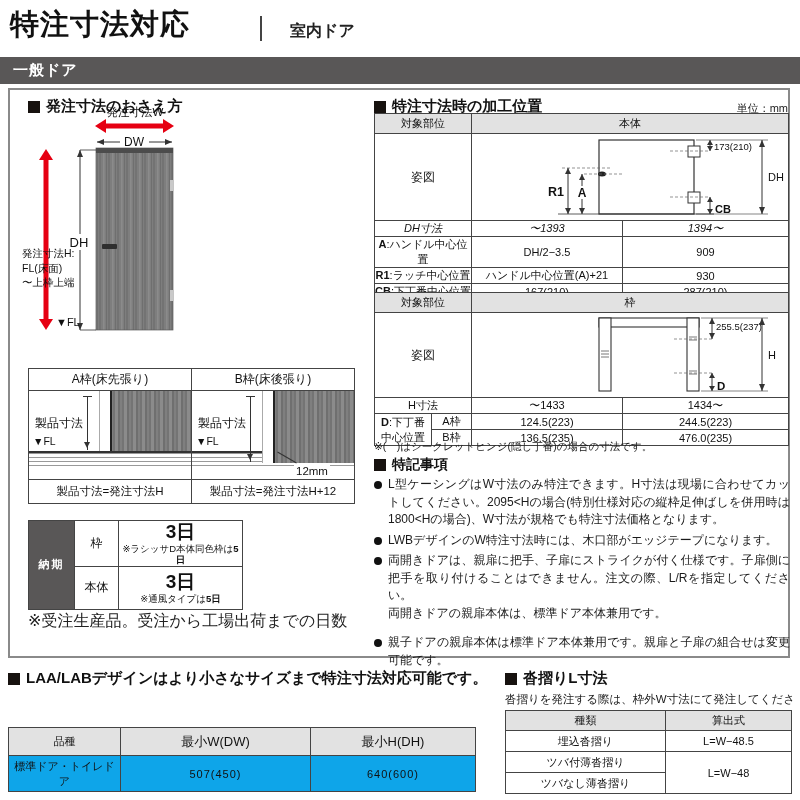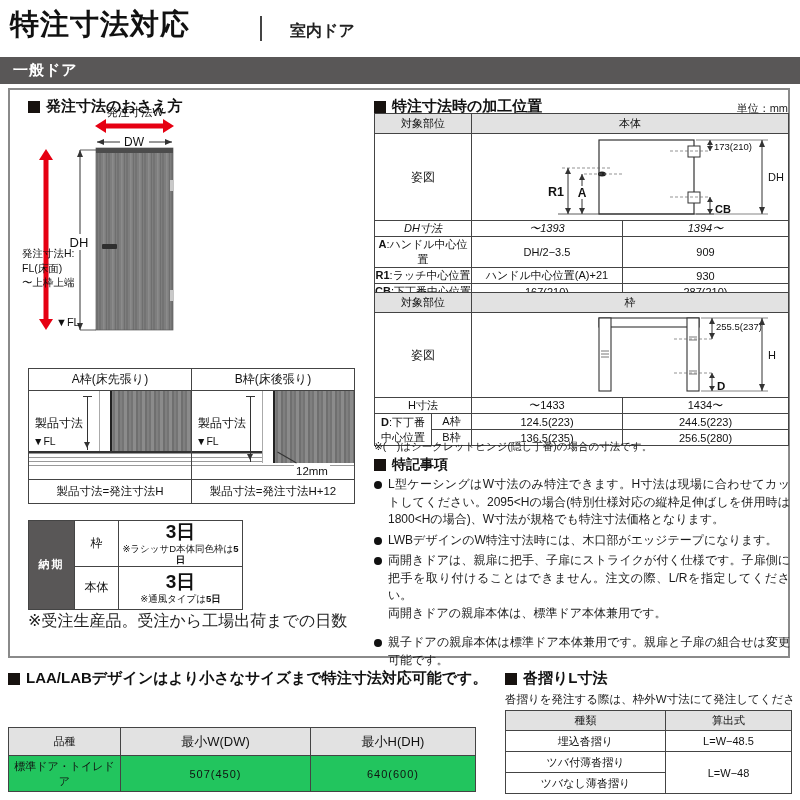--- a/index.html
+++ b/index.html
@@ -327,21 +327,21 @@
   <tr style="height:13px;">
     <td rowspan="2"><span class="bold">D</span><span class="pre">:下丁番
 中心位置</span></td>
     <td>A枠</td>
     <td>124.5(223)</td>
     <td>244.5(223)</td>
   </tr>
   <tr style="height:13px;">
     <td>B枠</td>
     <td>136.5(235)</td>
-    <td>256.5(280)</td>
+    <td>476.0(235)</td>
   </tr>
 </tbody>
   </table>
 
 <div class="abs" style="left:374px;top:440px;font-size:10.5px;">※(　)はシークレットヒンジ(隠し丁番)の場合の寸法です。</div>
 
 <div class="abs sec-head" style="left:374px;top:456px;font-size:14px;">
   <span class="sq"></span>
   <span>特記事項</span>
 </div>
@@ -363,21 +363,21 @@
       <col style="width:112px">
       <col style="width:190px">
       <col style="width:165px">
     </colgroup>
   <tbody>
       <tr style="height:28px;">
     <td class="thd">品種</td>
     <td class="thd" style="font-size:13px;">最小W(DW)</td>
     <td class="thd" style="font-size:13px;">最小H(DH)</td>
   </tr>
-  <tr style="height:36px;background:#22c55e;">
+  <tr style="height:36px;background:#0ea5e9;">
     <td class="bl-name">標準ドア・トイレドア</td>
     <td class="big-num">507(450)</td>
     <td class="big-num">640(600)</td>
   </tr>
 </tbody>
   </table>
 
 <div class="abs sec-head" style="left:505px;top:669px;">
   <span class="sq"></span>
   <span>沓摺りL寸法</span>

